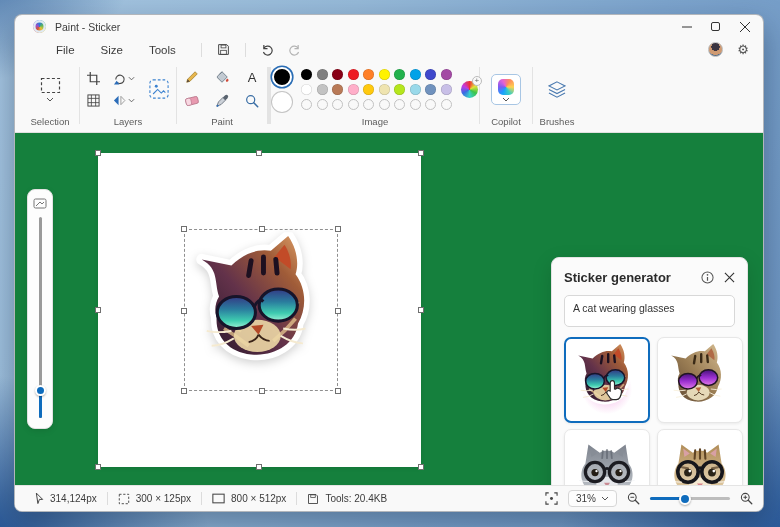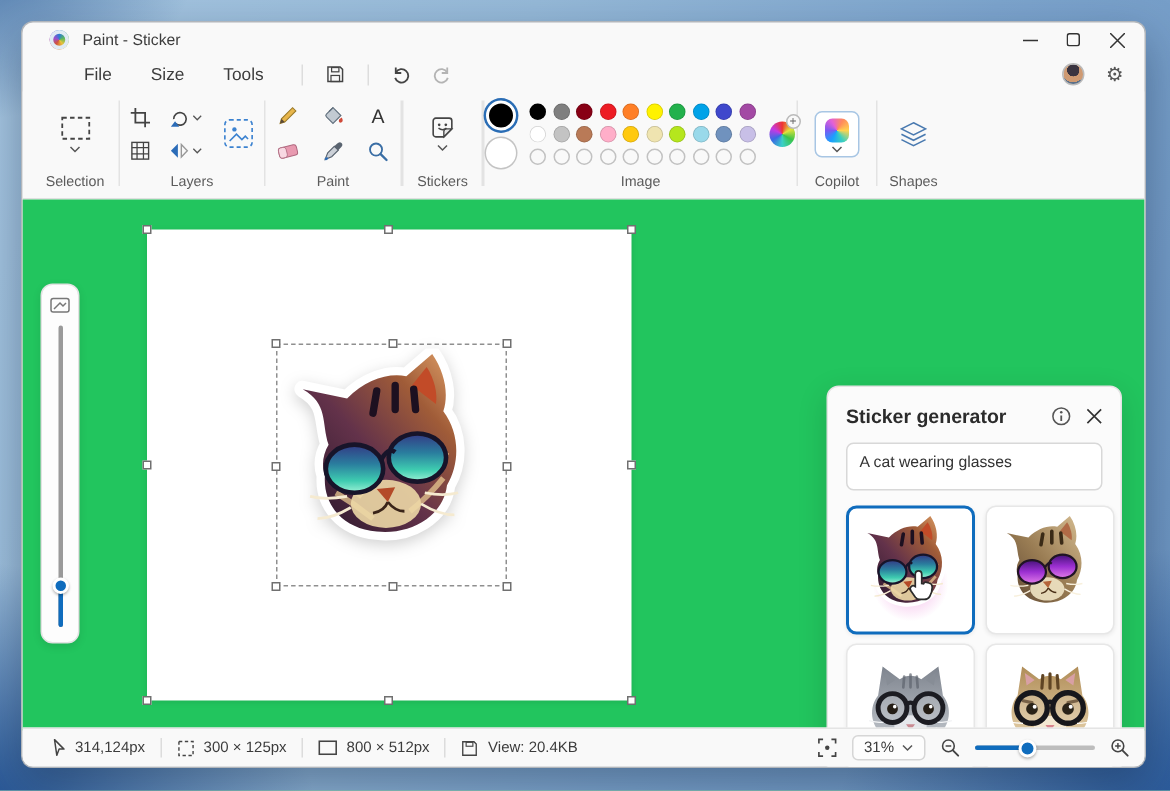--- a/index.html
+++ b/index.html
@@ -55,21 +55,21 @@
   .swgrid { display:grid; grid-template-columns:repeat(10, 11px); grid-auto-rows:11px; gap:4px 4.5px; }
   .sw { width:11px; height:11px; border-radius:50%; box-shadow:inset 0 0 0 .5px rgba(0,0,0,.18); }
   .sw.empty { background:transparent; box-shadow:none; border:1px solid #c2c2c2; }
   .wheel { width:17px; height:17px; border-radius:50%; position:relative;
     background:conic-gradient(#e33,#e3e33a,#3ac44a,#3ad0c8,#3a6ae3,#c43ae3,#e33); }
   .wheel::after { content:"+"; position:absolute; right:-4px; top:-5px; font-size:8px; color:#666;
     background:#f9f9f9; border:.5px solid #bbb; border-radius:50%; width:8px; height:8px; line-height:7px; text-align:center; }
   .copilot-logo { width:16px; height:16px; border-radius:5px;
     background:conic-gradient(from 210deg,#19a0ff,#7b5bf2,#e360d8,#ff8a5c,#ffd34e,#3ad0c0,#19a0ff); }
   
-  .workspace { position:relative; height:354px; background:#22c55e; }
+  .workspace { position:relative; height:354px; background:#15803d; }
   .canvas { position:absolute; left:83px; top:20px; width:323px; height:314px; background:#fff; box-shadow:0 1px 4px rgba(0,0,0,.10); }
   .handle { position:absolute; width:6px; height:6px; background:#fff; border:1px solid #707070; }
   .sel-box { position:absolute; left:86px; top:76px; width:154px; height:162px; border:1px dashed #8f8f8f; }
   .sel-box > svg.cat { position:absolute; left:2px; top:2px; filter:drop-shadow(0 3px 5px rgba(0,0,0,.18)); }
   
   .size-slider { position:absolute; left:12px; top:56px; width:26px; height:240px; background:#fdfdfd;
     border:1px solid #e2e2e2; border-radius:8px; box-shadow:0 2px 6px rgba(0,0,0,.10);
     display:flex; flex-direction:column; align-items:center; padding-top:8px; }
   .size-track { position:relative; width:3px; flex:1; margin:8px 0 10px; background:#9a9a9a; border-radius:2px; }
   .size-fill { position:absolute; left:0; bottom:0; width:3px; height:28px; background:#0f6cbd; border-radius:2px; }
@@ -372,39 +372,20 @@
               </svg>
             </span>
         </div>
       </div>
       <span class="rgroup-label">Paint</span>
     </div>
     <div class="rsep"></div>
 
     <div class="rsep"></div>
 
-    <div class="rgroup" style="width:52px">
-      <div class="rgroup-body">
-        <div class="stack icon-btn">
-          <svg width="16" height="16" viewBox="0 0 18 18">
-              <path d="M2 4 a2 2 0 0 1 2 -2 h10 a2 2 0 0 1 2 2 v6 l-6 6 h-6 a2 2 0 0 1 -2 -2 Z" fill="none" stroke="#444" stroke-width="1.2"></path>
-              <path d="M16 10 l-6 6 v-4 a2 2 0 0 1 2 -2 Z" fill="#e8e8e8" stroke="#444" stroke-width="1"></path>
-              <circle cx="6.5" cy="7" r="1" fill="#444"></circle>
-              <circle cx="11.5" cy="7" r="1" fill="#444"></circle>
-              <path d="M6 9.5 q3 2.4 6 0" stroke="#444" fill="none" stroke-width="1.1"></path>
-            </svg>
-          <span class="chev">
-              <svg width="8" height="5" viewBox="0 0 8 5">
-                <path d="M1 1 L4 4 L7 1" stroke="#555" fill="none"></path>
-              </svg>
-            </span>
-        </div>
-      </div>
-      <span class="rgroup-label">Stickers</span>
-    </div>
     <div class="rsep"></div>
 
     <div class="rsep"></div>
 
     <div class="rgroup" style="width:208px">
       <div class="rgroup-body color-body">
         <div class="stack" style="gap:5px">
           <span class="bigsw fg" style="background-color: rgb(0, 0, 0);"></span>
           <span class="bigsw bg2" style="background-color: rgb(255, 255, 255);"></span>
         </div>
@@ -464,21 +445,21 @@
     <div class="rgroup" style="width:48px">
       <div class="rgroup-body">
         <span class="icon-btn">
           <svg width="18" height="17" viewBox="0 0 20 19">
               <path d="M10 1 L19 5.5 L10 10 L1 5.5 Z" fill="none" stroke="#4a7ab0" stroke-width="1.2"></path>
               <path d="M1 9.5 L10 14 L19 9.5" fill="none" stroke="#4a7ab0" stroke-width="1.2"></path>
               <path d="M1 13.5 L10 18 L19 13.5" fill="none" stroke="#4a7ab0" stroke-width="1.2"></path>
             </svg>
         </span>
       </div>
-      <span class="rgroup-label">Shapes</span>
+      <span class="rgroup-label">Brushes</span>
     </div>
   </div>
 
   <div class="workspace">
 
     <div class="size-slider">
       <svg width="14" height="11" viewBox="0 0 14 11">
           <rect x="1" y="1" width="12" height="9" rx="1.5" fill="none" stroke="#777" stroke-width="1"></rect>
           <path d="M3 8 L7 4 L9 6 L11 4" stroke="#777" fill="none" stroke-width="1"></path>
         </svg>
@@ -584,21 +565,21 @@
           <rect x="1" y="1" width="13" height="10" fill="none" stroke="#444" stroke-width="1.2"></rect>
         </svg>
       <span>800 × 512px</span>
     </div>
     <span class="ssep"></span>
     <div class="seg">
       <svg width="12" height="12" viewBox="0 0 16 16">
           <path d="M2 2 h10 l2 2 v10 h-12 Z" fill="none" stroke="#444" stroke-width="1.2"></path>
           <rect x="5" y="2.5" width="6" height="3.5" fill="none" stroke="#444"></rect>
         </svg>
-      <span>View: 20.4KB</span>
+      <span>Tools: 20.4KB</span>
     </div>
     <div class="sb-right">
       <span style="display:flex">
         <svg width="13" height="13" viewBox="0 0 14 14">
             <path d="M1 4 V1 H4 M10 1 H13 V4 M13 10 V13 H10 M4 13 H1 V10" stroke="#444" fill="none" stroke-width="1.2"></path>
             <circle cx="7" cy="7" r="1.6" fill="#444"></circle>
           </svg>
       </span>
       <span class="zoom-box">
         <span>31%</span>

